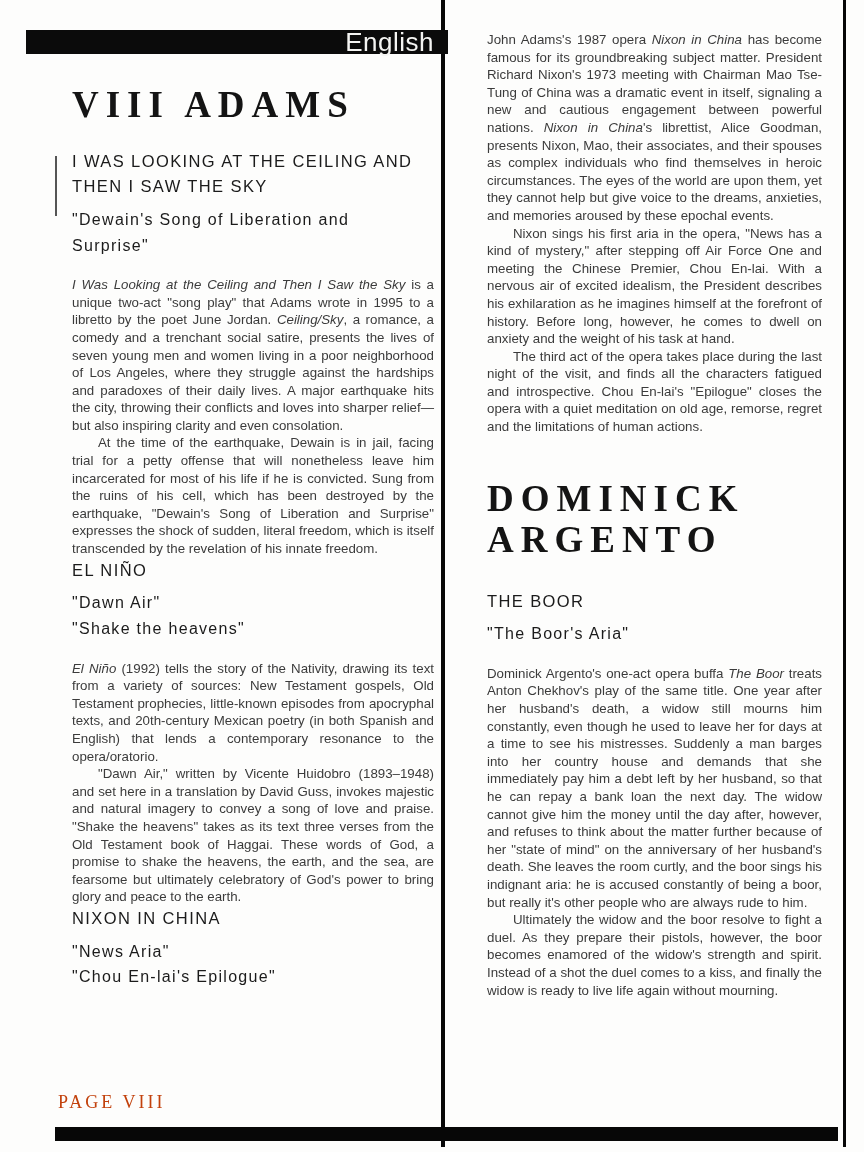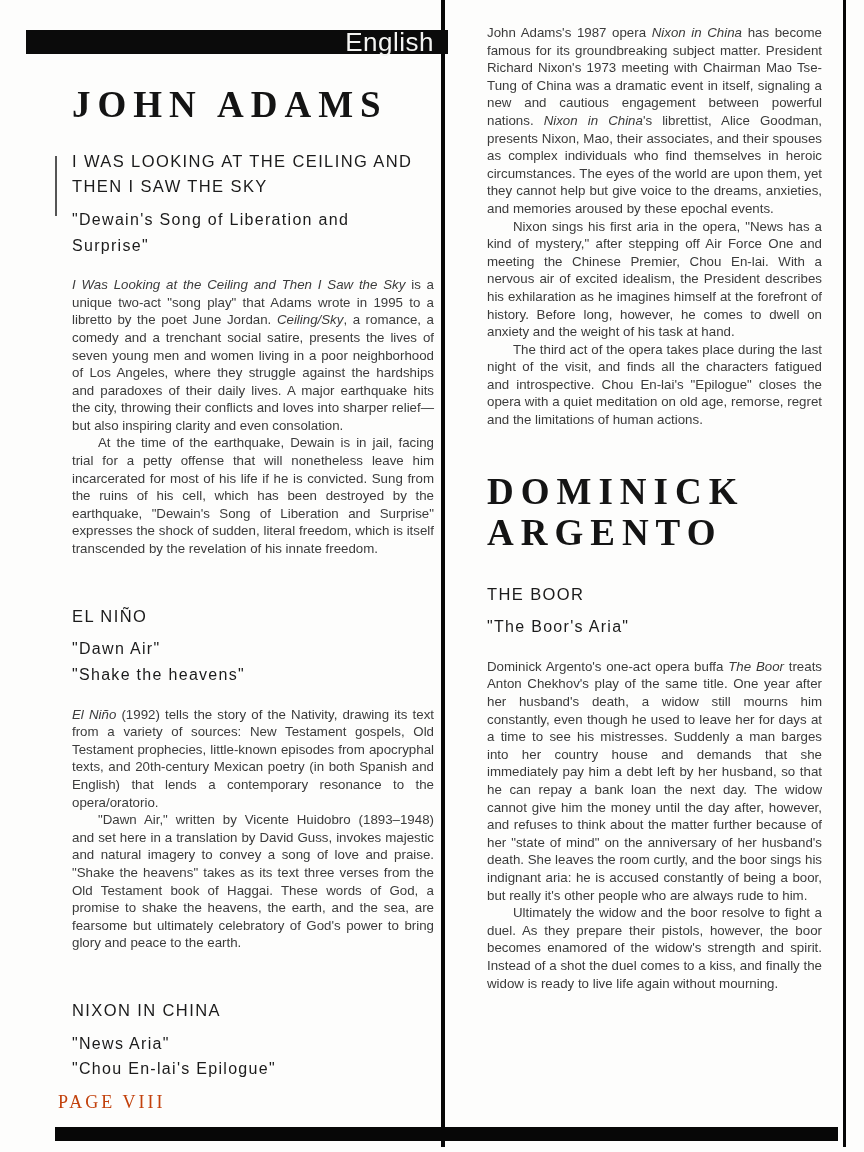--- a/index.html
+++ b/index.html
@@ -22,36 +22,36 @@
   .lang-bar {
     position:absolute; left:26px; top:30px; width:422px; height:24px;
     background:#0b0b0b; box-sizing:border-box;
     display:flex; align-items:center; justify-content:flex-end;
     padding-right:14px;
   }
   .lang-text { color:#f4f4f2; font-size:26px; letter-spacing:0.5px; }
 
   
   .col-left  { position:absolute; left:72px; top:84px; width:362px; }
-  .col-right { position:absolute; left:487px; top:24px; width:335px; }
+  .col-right { position:absolute; left:487px; top:31px; width:335px; }
 
   
   .artist {
     font-family:"Liberation Serif", serif;
     font-weight:700;
     font-size:37px;
     letter-spacing:7px;
     line-height:1.12;
     color:#141414;
     margin:0 0 24px 0;
   }
   .artist-right { margin-top:42px; margin-bottom:28px; }
 
   
-  .section { margin-top:46px; }
+  .section { }
   .section.first { margin-top:8px; }
   .section-title {
     font-size:16.5px; font-weight:400;
     letter-spacing:1.4px; line-height:1.5;
     color:#1b1b1b; margin:0 0 8px 0;
   }
   .section-sub {
     font-size:16px; letter-spacing:1.3px; line-height:1.6;
     color:#1b1b1b;
   }
@@ -84,21 +84,21 @@
   <div class="right-rule"></div>
   <div class="bottom-rule"></div>
   <div class="left-tick"></div>
 
   <div class="lang-bar">
     <span class="lang-text">English</span>
   </div>
 
   <div class="col-left">
 
-    <h1 class="artist">JOHN ADAMS</h1>
+    <h1 class="artist">VIII ADAMS</h1>
 
     <section class="section first">
       <h2 class="section-title">I WAS LOOKING AT THE CEILING AND THEN I SAW THE SKY</h2>
       <div class="subs">
         <div class="section-sub narrow">"Dewain's Song of Liberation and Surprise"</div>
       </div>
       <p class="body-par"><span class="it">I Was Looking at the Ceiling and Then I Saw the Sky</span><span> is a unique two-act "song play" that Adams wrote in 1995 to a libretto by the poet June Jordan. </span><span class="it">Ceiling/Sky</span><span>, a romance, a comedy and a trenchant social satire, presents the lives of seven young men and women living in a poor neighborhood of Los Angeles, where they struggle against the hardships and paradoxes of their daily lives. A major earthquake hits the city, throwing their conflicts and loves into sharper relief—but also inspiring clarity and even consolation.</span></p>
       <p class="body-par indent"><span>At the time of the earthquake, Dewain is in jail, facing trial for a petty offense that will nonetheless leave him incarcerated for most of his life if he is convicted. Sung from the ruins of his cell, which has been destroyed by the earthquake, "Dewain's Song of Liberation and Surprise" expresses the shock of sudden, literal freedom, which is itself transcended by the revelation of his innate freedom.</span></p>
     </section>
 

